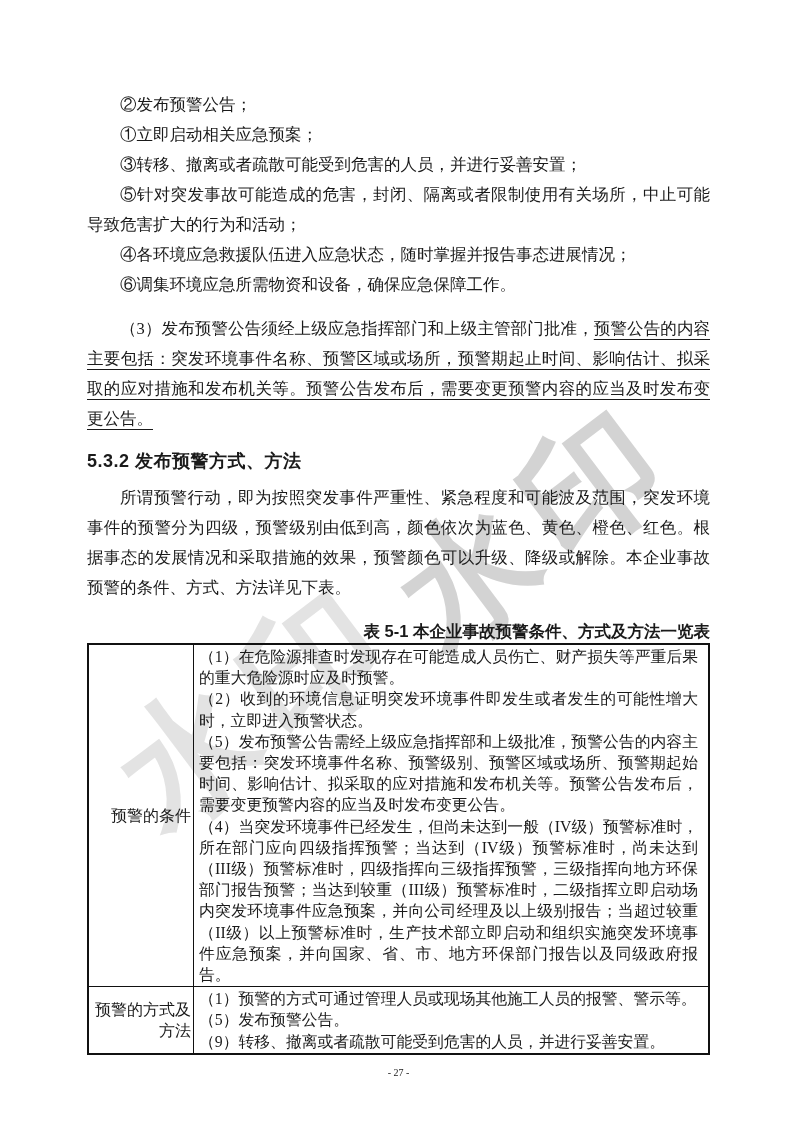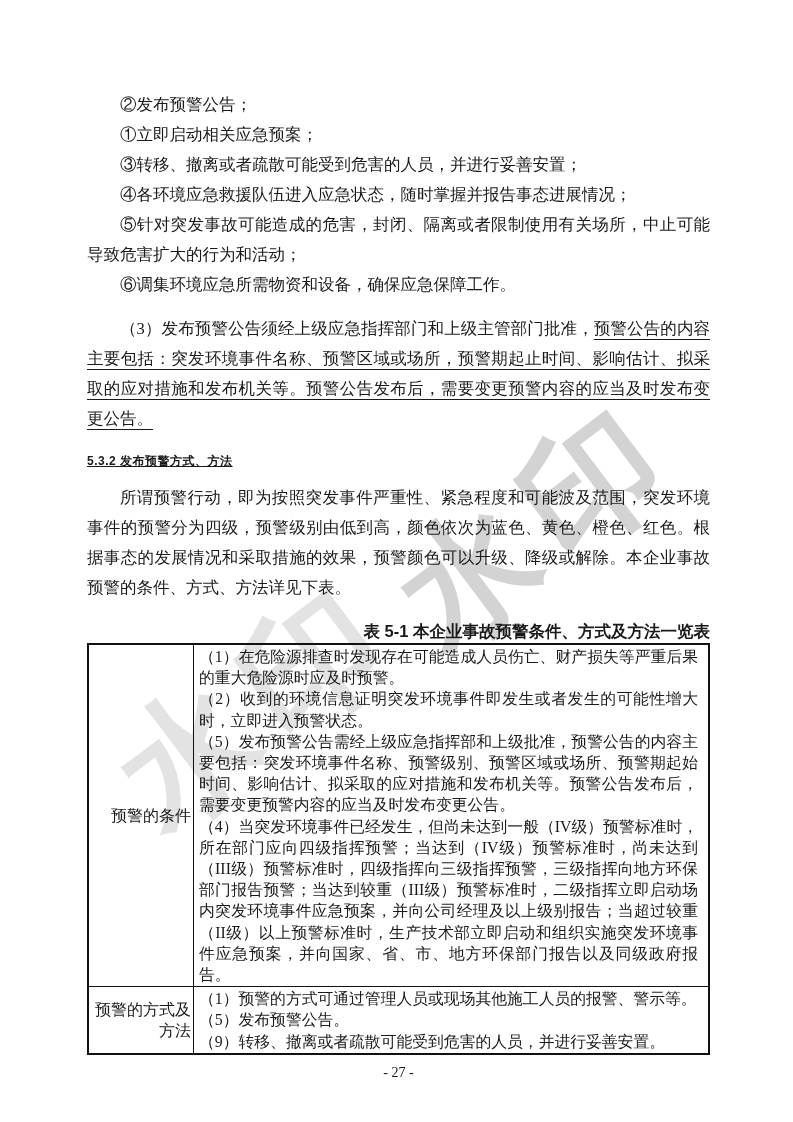--- a/index.html
+++ b/index.html
@@ -27,25 +27,24 @@
     text-indent:2em;text-align:justify;
   }
   .para.sec{margin-top:7px;}
   .ul-seg{
     text-decoration:underline;
     text-underline-offset:5px;
     text-decoration-thickness:1px;
   }
   .heading{
     margin:12px 0 0 0;
-    font-size:12px;line-height:30px;
+    font-size:18px;line-height:30px;
     font-weight:bold;
     font-family:"Liberation Sans", sans-serif;
     letter-spacing:0.5px;
-    text-decoration:underline;
   }
   .caption{
     margin-top:18px;
     font-size:16.5px;line-height:21px;
     font-weight:bold;text-align:right;
     font-family:"Liberation Sans", sans-serif;
   }
   table.tbl{
     margin-top:1px;
     width:623px;
@@ -65,21 +64,21 @@
   td.tc{
     font-size:15.8px;line-height:21.2px;
     padding:1px 10px 1px 5px;
     text-align:justify;
     margin-top:24px;
   }
   .cp{margin:0;}
   .pagenum{
     margin-top:9px;
     text-align:center;
-    font-size:14px;line-height:18px;
+    font-size:10px;line-height:18px;
   }
   .wm{
     position:absolute;z-index:1;
     font-weight:bold;
     font-family:"Liberation Sans", sans-serif;
     pointer-events:none;
     white-space:nowrap;
     font-size:135px;
     letter-spacing:18px;
   }
@@ -100,22 +99,22 @@
 <div class="page">
 
   <div class="wm wm-a">水印</div>
   <div class="wm wm-b">水印</div>
 
   <div class="content">
 
     <p class="li">②发布预警公告；</p>
     <p class="li">①立即启动相关应急预案；</p>
     <p class="li">③转移、撤离或者疏散可能受到危害的人员，并进行妥善安置；</p>
+    <p class="li">⑤针对突发事故可能造成的危害，封闭、隔离或者限制使用有关场所，中止可能导致危害扩大的行为和活动；</p>
     <p class="li">④各环境应急救援队伍进入应急状态，随时掌握并报告事态进展情况；</p>
-    <p class="li">⑤针对突发事故可能造成的危害，封闭、隔离或者限制使用有关场所，中止可能导致危害扩大的行为和活动；</p>
     <p class="li">⑥调集环境应急所需物资和设备，确保应急保障工作。</p>
 
     <p class="para"><span>（3）发布预警公告须经上级应急指挥部门和上级主管部门批准，</span><span class="ul-seg">预警公告的内容主要包括：突发环境事件名称、预警区域或场所，预警期起止时间、影响估计、拟采取的应对措施和发布机关等。预警公告发布后，需要变更预警内容的应当及时发布变更公告。</span></p>
 
     <h3 class="heading">5.3.2 发布预警方式、方法</h3>
 
     <p class="para sec">所谓预警行动，即为按照突发事件严重性、紧急程度和可能波及范围，突发环境事件的预警分为四级，预警级别由低到高，颜色依次为蓝色、黄色、橙色、红色。根据事态的发展情况和采取措施的效果，预警颜色可以升级、降级或解除。本企业事故预警的条件、方式、方法详见下表。</p>
 
     <div class="caption">表 5-1 本企业事故预警条件、方式及方法一览表</div>
 

